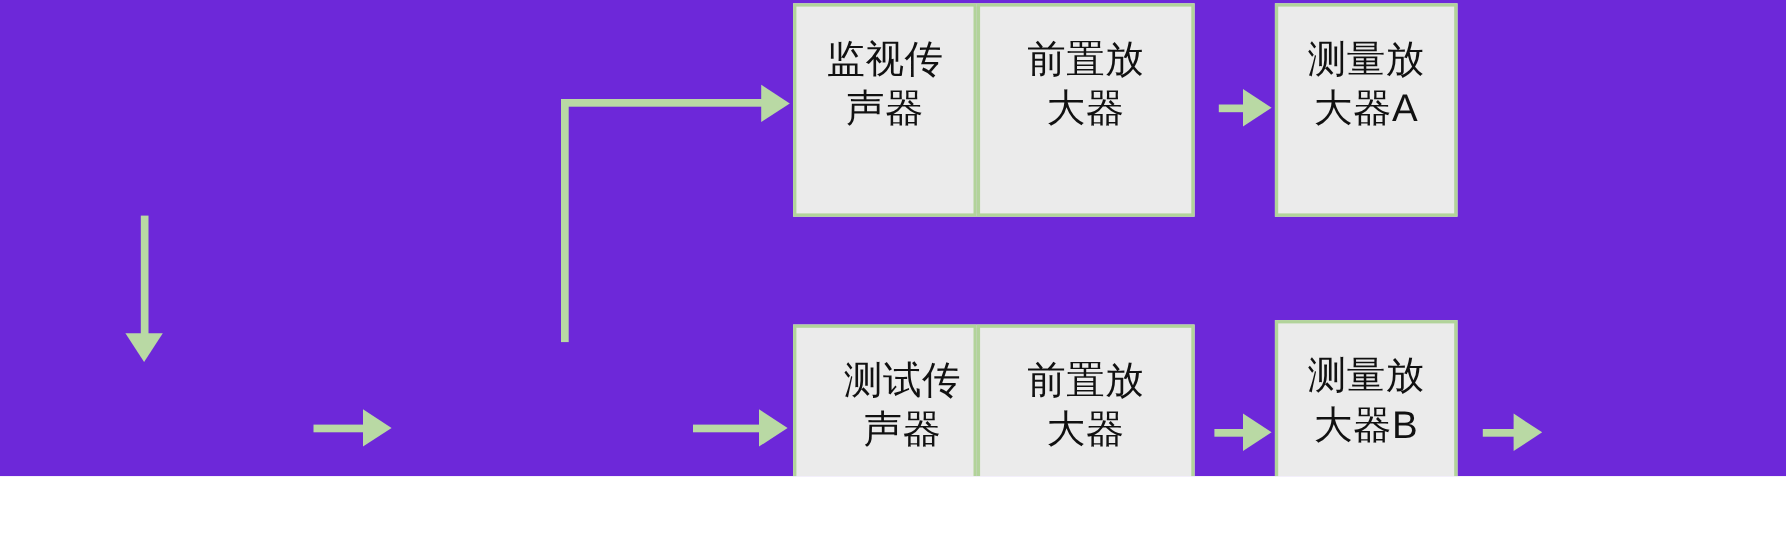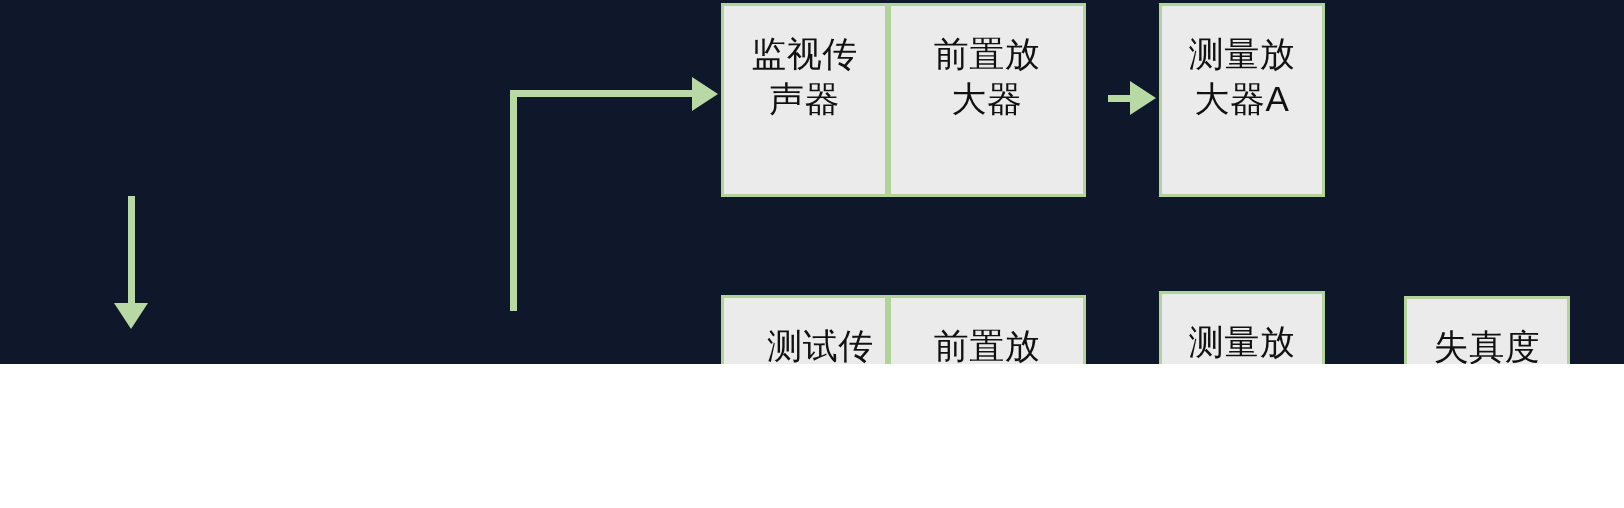--- a/index.html
+++ b/index.html
@@ -3,22 +3,22 @@
 <meta charset="utf-8">
 <style>
   html, body {
     margin: 0;
     padding: 0;
     background: #ffffff;
   }
   #canvas {
     position: relative;
     width: 1624px;
-    height: 364px;
-    background: #0f172a;
+    height: 433px;
+    background: #6d28d9;
     overflow: hidden;
     font-family: "Liberation Sans", "DejaVu Sans", sans-serif;
     text-decoration: underline;
   }
   .node {
     position: absolute;
     box-sizing: border-box;
     background: #ebebeb;
     border: 3px solid #b2d39a;
     display: flex;
@@ -90,24 +90,20 @@
   <div class="node" style="left:888px; top:295px; width:198px; height:210px;">
     <span class="label">前置放
 大器</span>
   </div>
 
   <div class="node" style="left:1159px; top:291px; width:166px; height:214px;">
     <span class="label">测量放
 大器B</span>
   </div>
 
-  <div class="node" style="left:1404px; top:296px; width:166px; height:209px;">
-    <span class="label">失真度
-测量仪</span>
-  </div>
 
   <div>
     <div class="conn conn-v" style="left:128px; top:196px; height:110px;"></div>
     <div class="arrowhead down" style="left:114px; top:303px;"></div>
   </div>
 
   <div>
     <div class="conn conn-h" style="left:285px; top:386px; width:47px;"></div>
     <div class="arrowhead right" style="left:330px; top:372px;"></div>
   </div>

